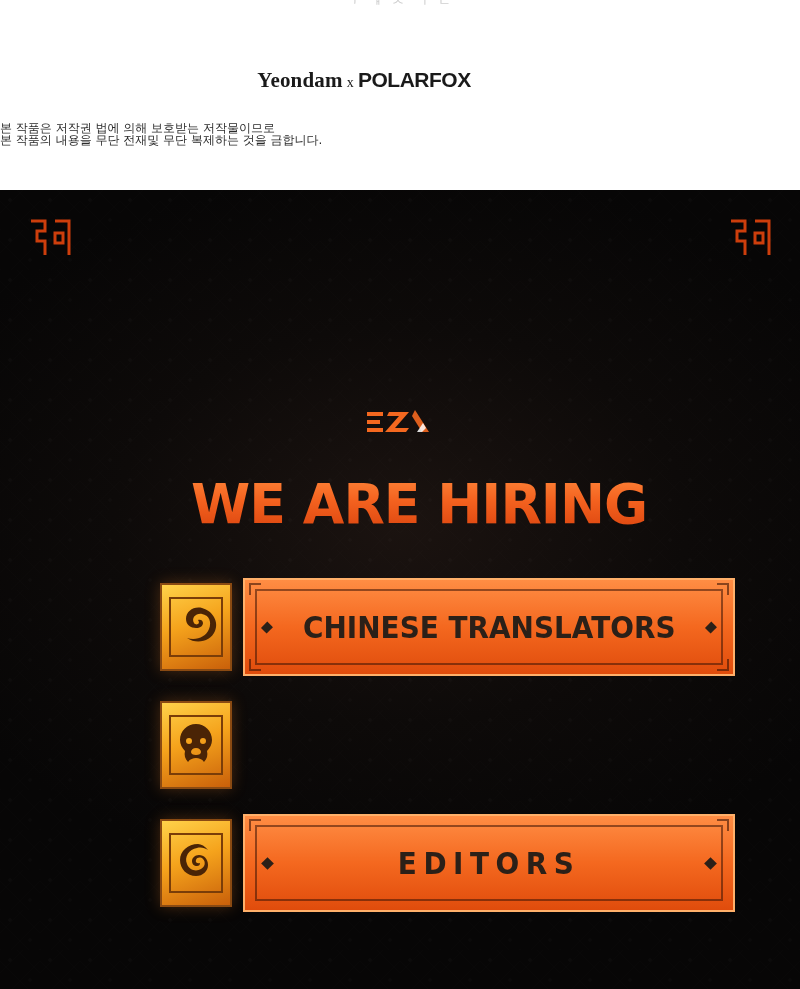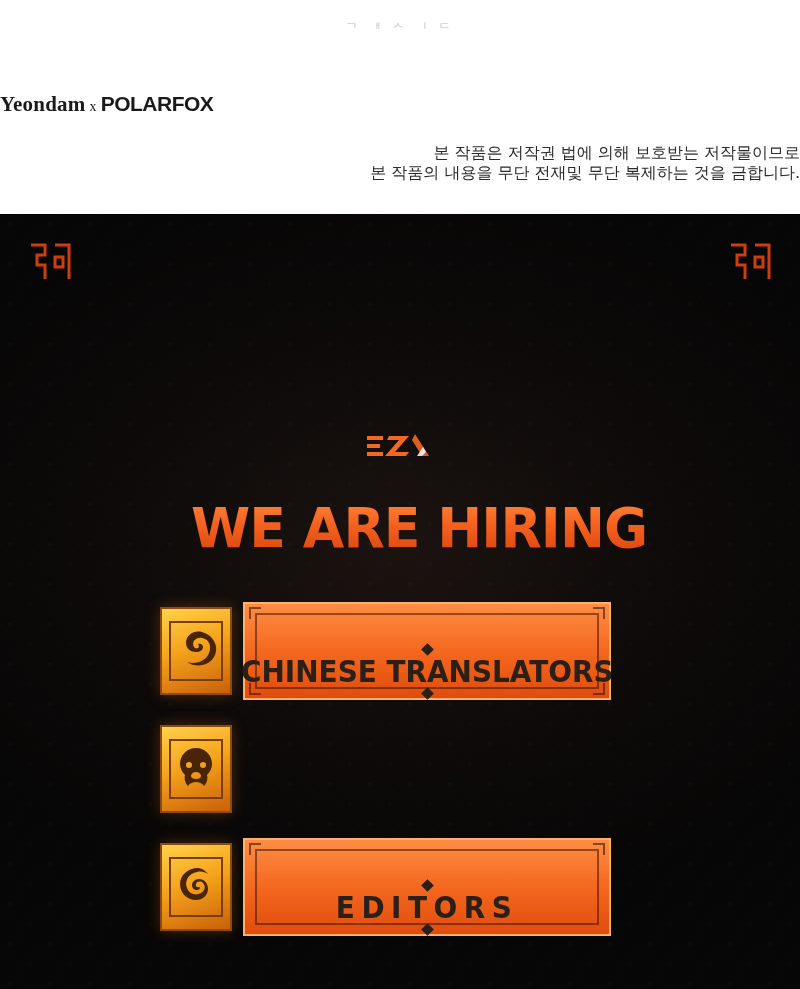--- a/index.html
+++ b/index.html
@@ -10,66 +10,65 @@
     font-family: "Liberation Sans", sans-serif;
     overflow: hidden;
   }
 
   
   .credit-band {
     width: 800px;
     height: 190px;
     background: #ffffff;
     position: relative;
-    margin-top: 24px;
   }
   .top-glyphs {
     position: absolute;
     top: -4px;
     left: 0;
     width: 800px;
     text-align: center;
     font-size: 13px;
     letter-spacing: 4px;
     color: #cfcfcf;
     font-family: "Liberation Serif", serif;
     white-space: nowrap;
     overflow: hidden;
     height: 18px;
   }
   .credit-title {
     position: absolute;
     top: 68px;
     width: 728px;
-    text-align: left;
+    text-align: center;
     font-family: "Liberation Serif", serif;
     font-size: 21px;
     font-weight: bold;
     color: #1a1a1a;
     letter-spacing: 0.2px;
   }
   .credit-title .brand-a { font-family: "Liberation Serif", serif; font-style: normal; }
   .credit-title .x { font-size: 14px; font-weight: normal; padding: 0 4px; }
   .credit-title .brand-b {
     font-family: "Liberation Sans", sans-serif;
     font-weight: bold;
     letter-spacing: -0.5px;
     font-size: 21px;
   }
   .credit-line {
     width: 800px;
-    text-align: right;
-    font-size: 16px;
+    text-align: left;
+    font-size: 12px;
     color: #2a2a2a;
     line-height: 19px;
     position: absolute;
     font-family: "DejaVu Sans", sans-serif;
   }
   .credit-line.l1 { top: 119px; }
-  .credit-line.l2 { top: 139px; }
+  .credit-line.l2 { top: 131px; }
 
   
   .poster {
     position: relative;
     width: 800px;
     height: 799px;
     background:
       radial-gradient(ellipse 520px 360px at 50% 42%, #1b1310 0%, #0d0a09 55%, #070606 100%),
       #0a0808;
     overflow: hidden;
@@ -148,28 +147,27 @@
     align-items: center;
     justify-content: center;
     box-shadow: 0 0 14px rgba(255,140,40,0.25);
   }
   .role-icon svg { width: 56px; height: 62px; }
 
   .role-plate {
     position: absolute;
     left: 243px;
     top: 0;
-    width: 368px;
+    width: 492px;
     height: 98px;
     background: linear-gradient(180deg, #ff8d44 0%, #f4681f 50%, #e04c0c 100%);
     border: 2px solid #ffb06a;
     display: flex;
     align-items: center;
-    justify-content: flex-end;
-    flex-direction: column;
+    justify-content: space-between;
   }
   .role-plate .inner-frame {
     position: absolute;
     left: 10px; right: 10px; top: 9px; bottom: 9px;
     border: 2px solid rgba(60,20,5,0.55);
     pointer-events: none;
   }
   .role-plate .corner {
     position: absolute;
     width: 12px; height: 12px;

